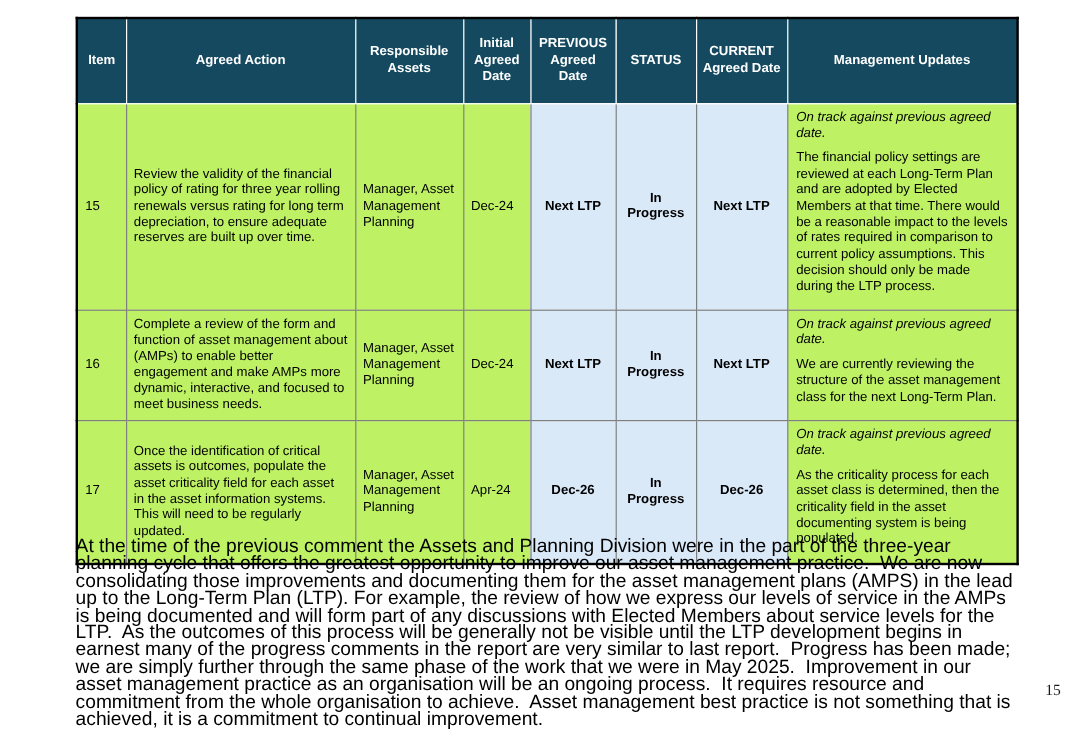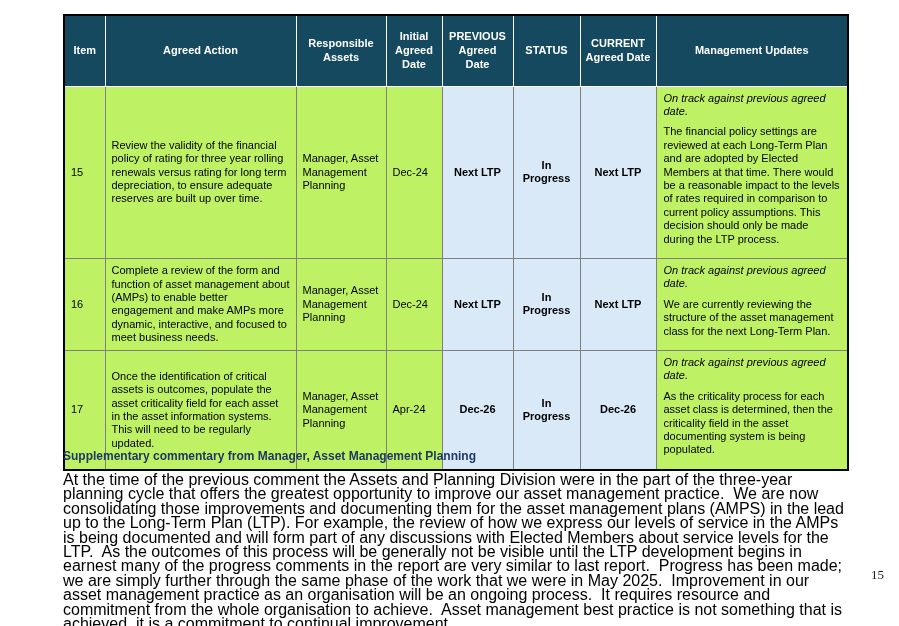--- a/index.html
+++ b/index.html
@@ -151,19 +151,18 @@
         <td class="hl">Dec-26</td>
         <td class="updates">
           <p class="ital">On track against previous agreed date.</p>
           <p>As the criticality process for each asset class is determined, then the criticality field in the asset documenting system is being populated.</p>
         </td>
       </tr>
     </tbody>
   </table>
 
   <div class="commentary">
-    <div class="commentary-heading">Supplementary commentary from Manager, Asset Management Planning</div>
     <div class="commentary-body">At the time of the previous comment the Assets and Planning Division were in the part of the three-year planning cycle that offers the greatest opportunity to improve our asset management practice.  We are now consolidating those improvements and documenting them for the asset management plans (AMPS) in the lead up to the Long-Term Plan (LTP). For example, the review of how we express our levels of service in the AMPs is being documented and will form part of any discussions with Elected Members about service levels for the LTP.  As the outcomes of this process will be generally not be visible until the LTP development begins in earnest many of the progress comments in the report are very similar to last report.  Progress has been made; we are simply further through the same phase of the work that we were in May 2025.  Improvement in our asset management practice as an organisation will be an ongoing process.  It requires resource and commitment from the whole organisation to achieve.  Asset management best practice is not something that is achieved, it is a commitment to continual improvement.</div>
   </div>
 
   <div class="page-number">15</div>
 
 </div>
 
 </body></html>

